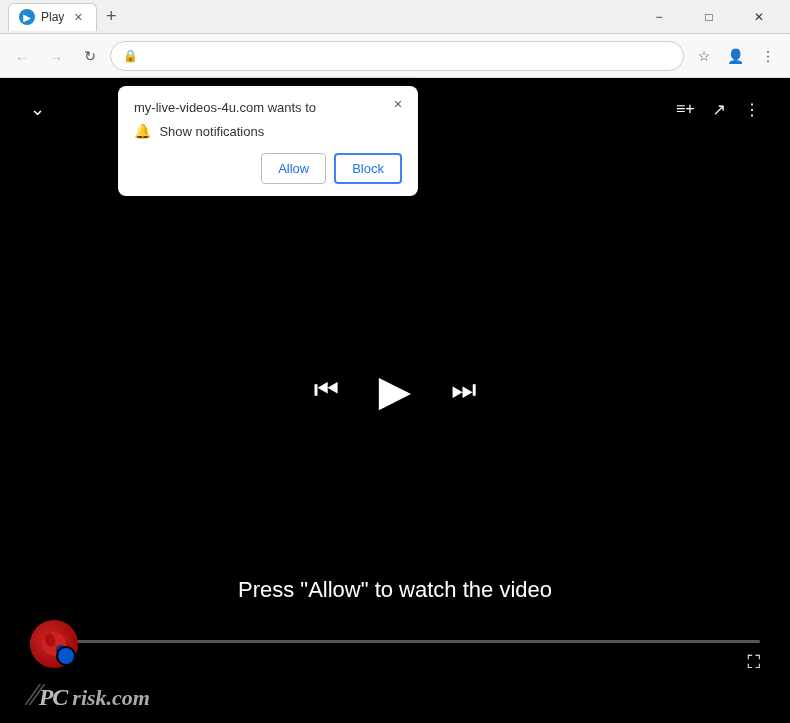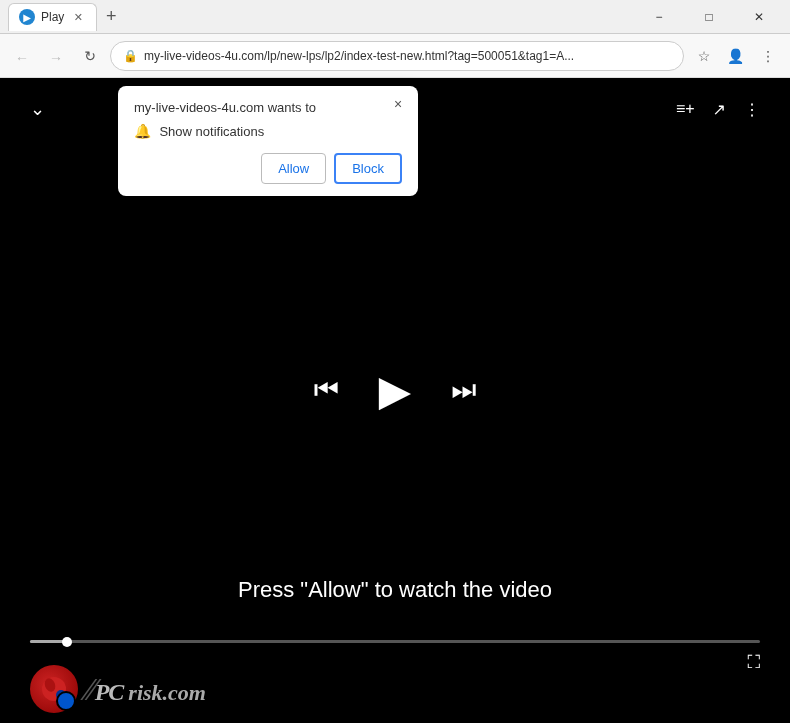--- a/index.html
+++ b/index.html
@@ -334,22 +334,22 @@
       color: #fff;
       font-size: 22px;
       font-weight: 400;
     }
 
     .watermark {
       position: absolute;
       bottom: 10px;
       left: 30px;
       display: flex;
-      align-items: center;
       gap: 8px;
+      flex-direction: column;
     }
     .watermark-logo {
       width: 48px;
       height: 48px;
       background: radial-gradient(circle at 40% 40%, #cc2222, #880000);
       border-radius: 50%;
       display: flex;
       align-items: center;
       justify-content: center;
       position: relative;
@@ -402,21 +402,20 @@
     <span>←</span>
   </div>
   <div class="nav-btn disabled">
     <span>→</span>
   </div>
   <div class="nav-btn">
     <span>↻</span>
   </div>
   <div class="url-bar">
     <span class="lock-icon">🔒</span>
-    <span class="url-text">my-live-videos-4u.com/lp/new-lps/lp2/index-test-new.html?tag=500051&amp;tag1=A...</span>
   </div>
   <div class="toolbar-icons">
     <div class="toolbar-btn">
       <span>☆</span>
     </div>
     <div class="toolbar-btn">
       <span>👤</span>
     </div>
     <div class="toolbar-btn">
       <span>⋮</span>

